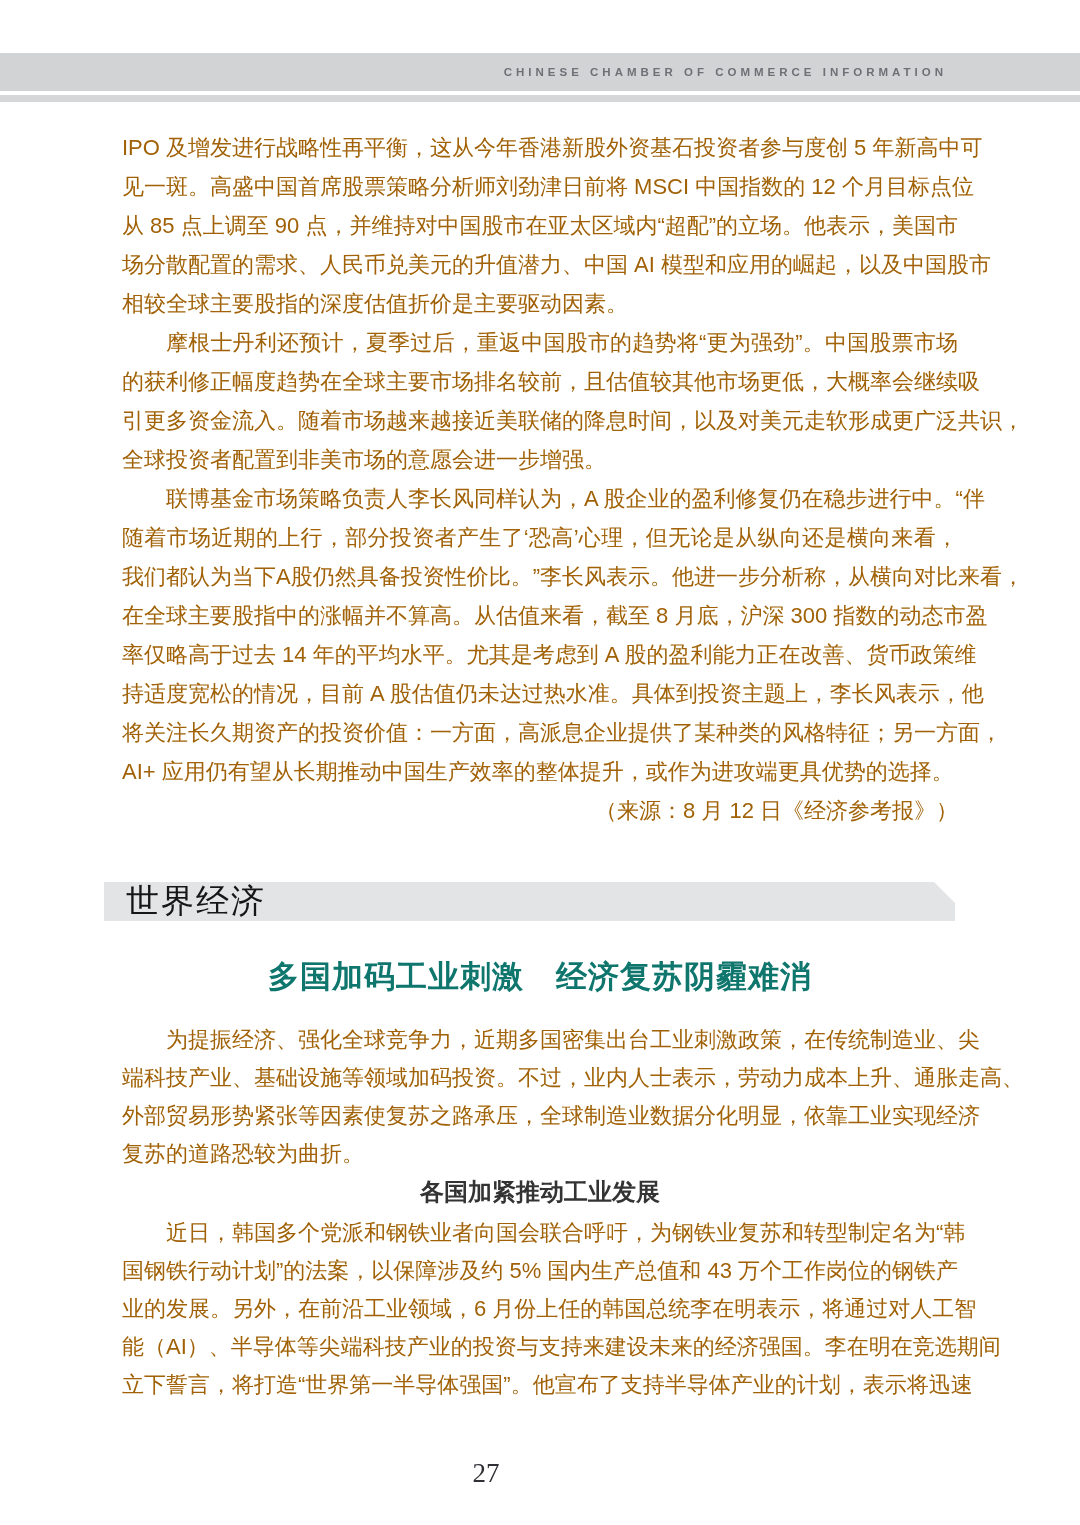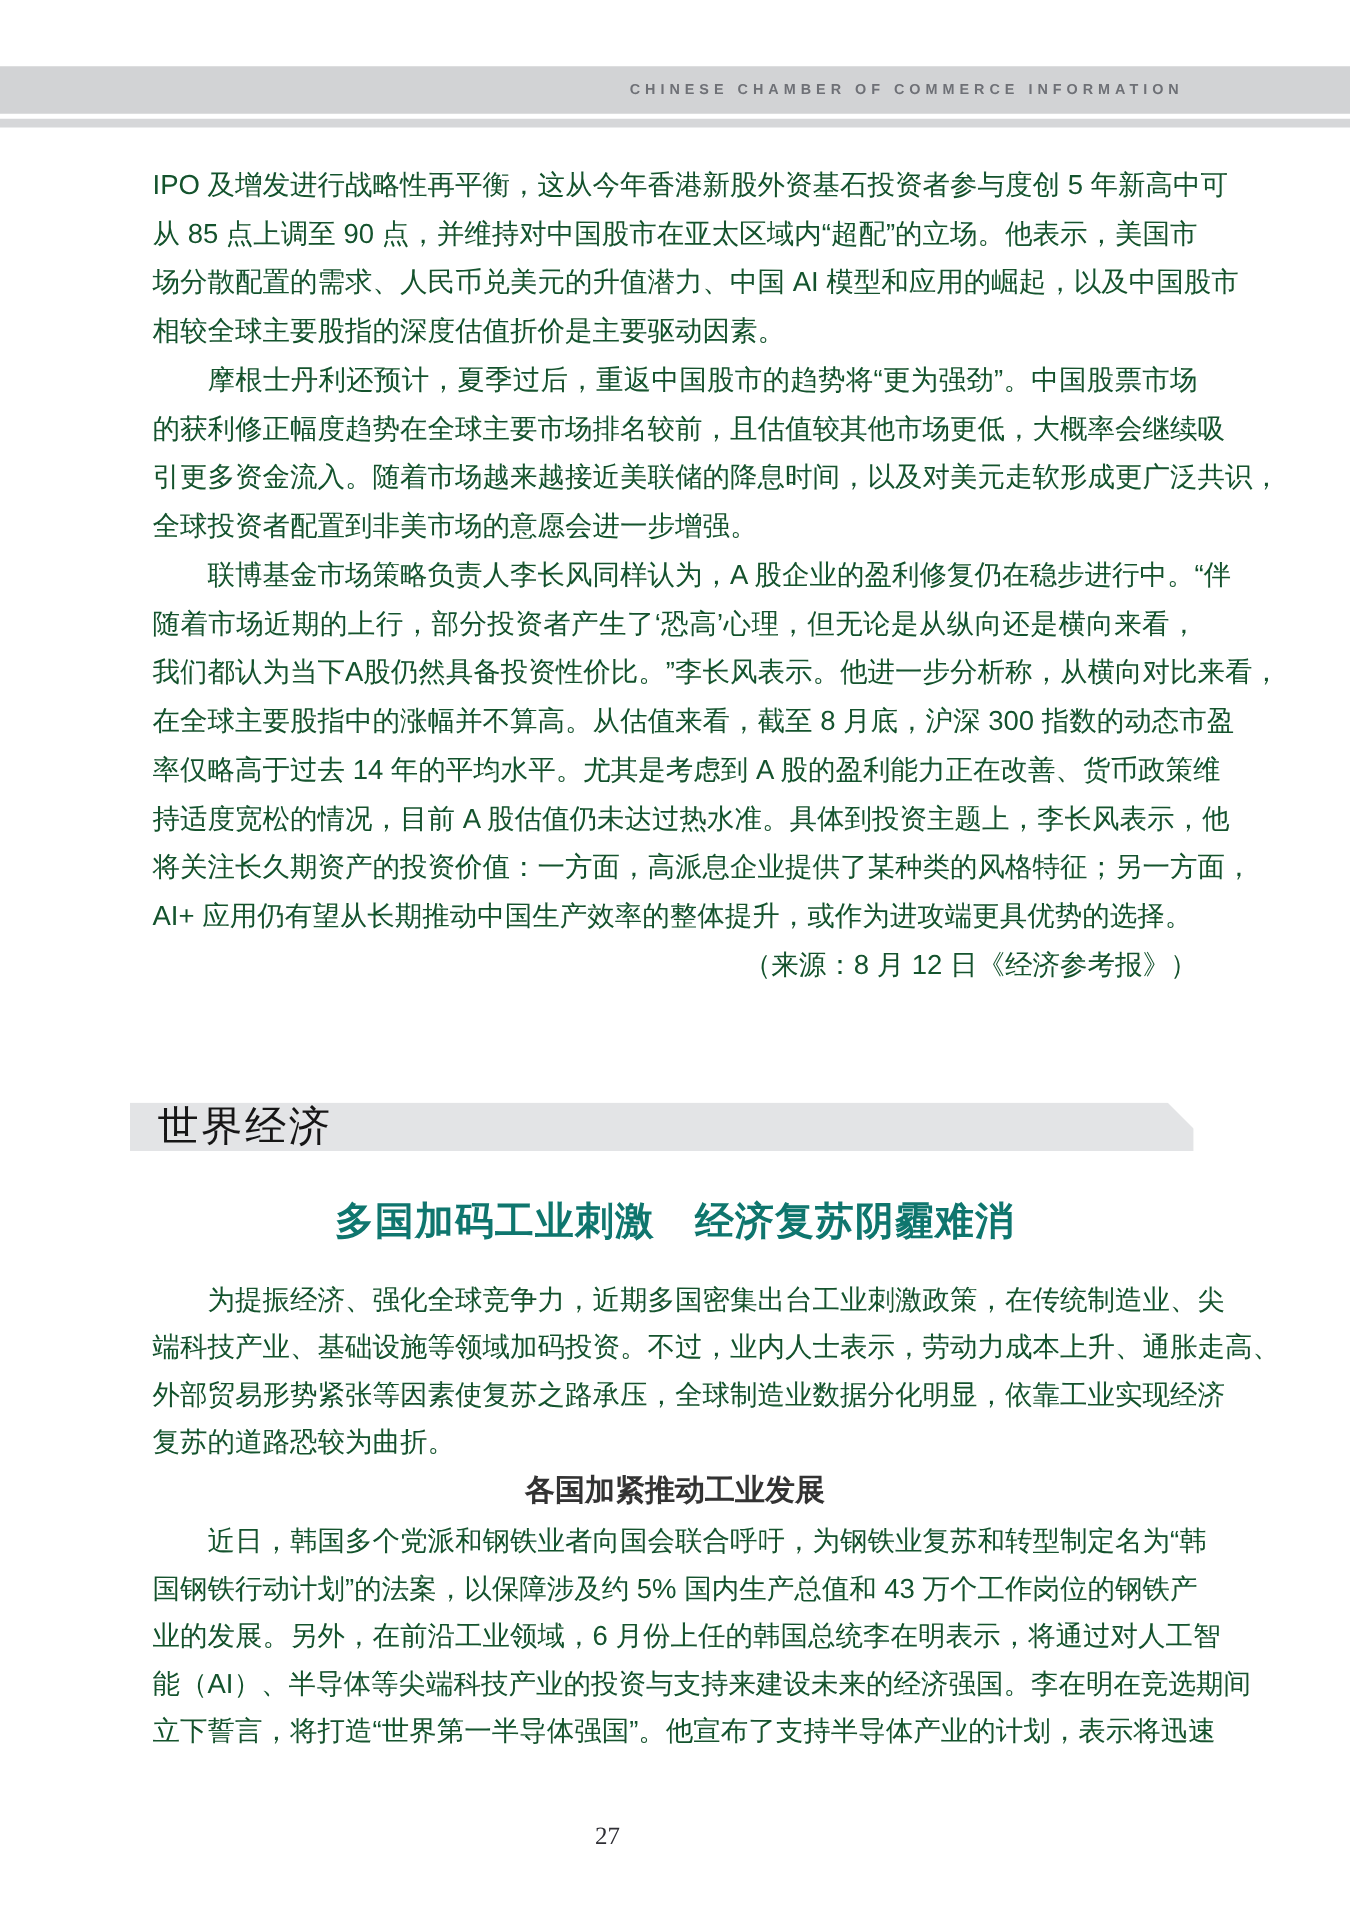--- a/index.html
+++ b/index.html
@@ -33,21 +33,21 @@
     position: absolute;
     left: 0; top: 95px;
     width: 1080px; height: 7px;
     background: #d6d7d9;
   }
   
   .bodyblock {
     position: absolute;
     left: 122px;
     width: 836px;
-    color: #14532d;
+    color: #a16207;
     font-size: 22px;
   }
   .a1 { top: 128px; }
   .a1 .ln { line-height: 39px; height: 39px; }
   .a2 { top: 1021px; }
   .a3 { top: 1214px; }
   .a2 .ln, .a3 .ln { line-height: 38px; height: 38px; }
   .ln {
     white-space: nowrap;
     text-align: justify;
@@ -94,36 +94,37 @@
     font-weight: bold;
     color: #333333;
   }
   
   .page-number {
     position: absolute;
     left: 0; top: 1458px;
     width: 972px;
     text-align: center;
     font-family: "Liberation Serif", "DejaVu Serif", serif;
-    font-size: 20px;
+    font-size: 27px;
     color: #2f2f35;
   }
 </style>
 </head>
 <body>
 
 <div class="page">
 
   <div class="banner-main">
     <div class="banner-text">CHINESE CHAMBER OF COMMERCE INFORMATION</div>
   </div>
   <div class="banner-thin"></div>
 
   <div class="bodyblock a1">
     <div class="ln">IPO 及增发进行战略性再平衡，这从今年香港新股外资基石投资者参与度创 5 年新高中可</div>
+    <div class="ln">见一斑。高盛中国首席股票策略分析师刘劲津日前将 MSCI 中国指数的 12 个月目标点位</div>
     <div class="ln">从 85 点上调至 90 点，并维持对中国股市在亚太区域内“超配”的立场。他表示，美国市</div>
     <div class="ln">场分散配置的需求、人民币兑美元的升值潜力、中国 AI 模型和应用的崛起，以及中国股市</div>
     <div class="ln end">相较全球主要股指的深度估值折价是主要驱动因素。</div>
     <div class="ln indent">摩根士丹利还预计，夏季过后，重返中国股市的趋势将“更为强劲”。中国股票市场</div>
     <div class="ln">的获利修正幅度趋势在全球主要市场排名较前，且估值较其他市场更低，大概率会继续吸</div>
     <div class="ln">引更多资金流入。随着市场越来越接近美联储的降息时间，以及对美元走软形成更广泛共识，</div>
     <div class="ln end">全球投资者配置到非美市场的意愿会进一步增强。</div>
     <div class="ln indent">联博基金市场策略负责人李长风同样认为，A 股企业的盈利修复仍在稳步进行中。“伴</div>
     <div class="ln">随着市场近期的上行，部分投资者产生了‘恐高’心理，但无论是从纵向还是横向来看，</div>
     <div class="ln">我们都认为当下A股仍然具备投资性价比。”李长风表示。他进一步分析称，从横向对比来看，</div>

